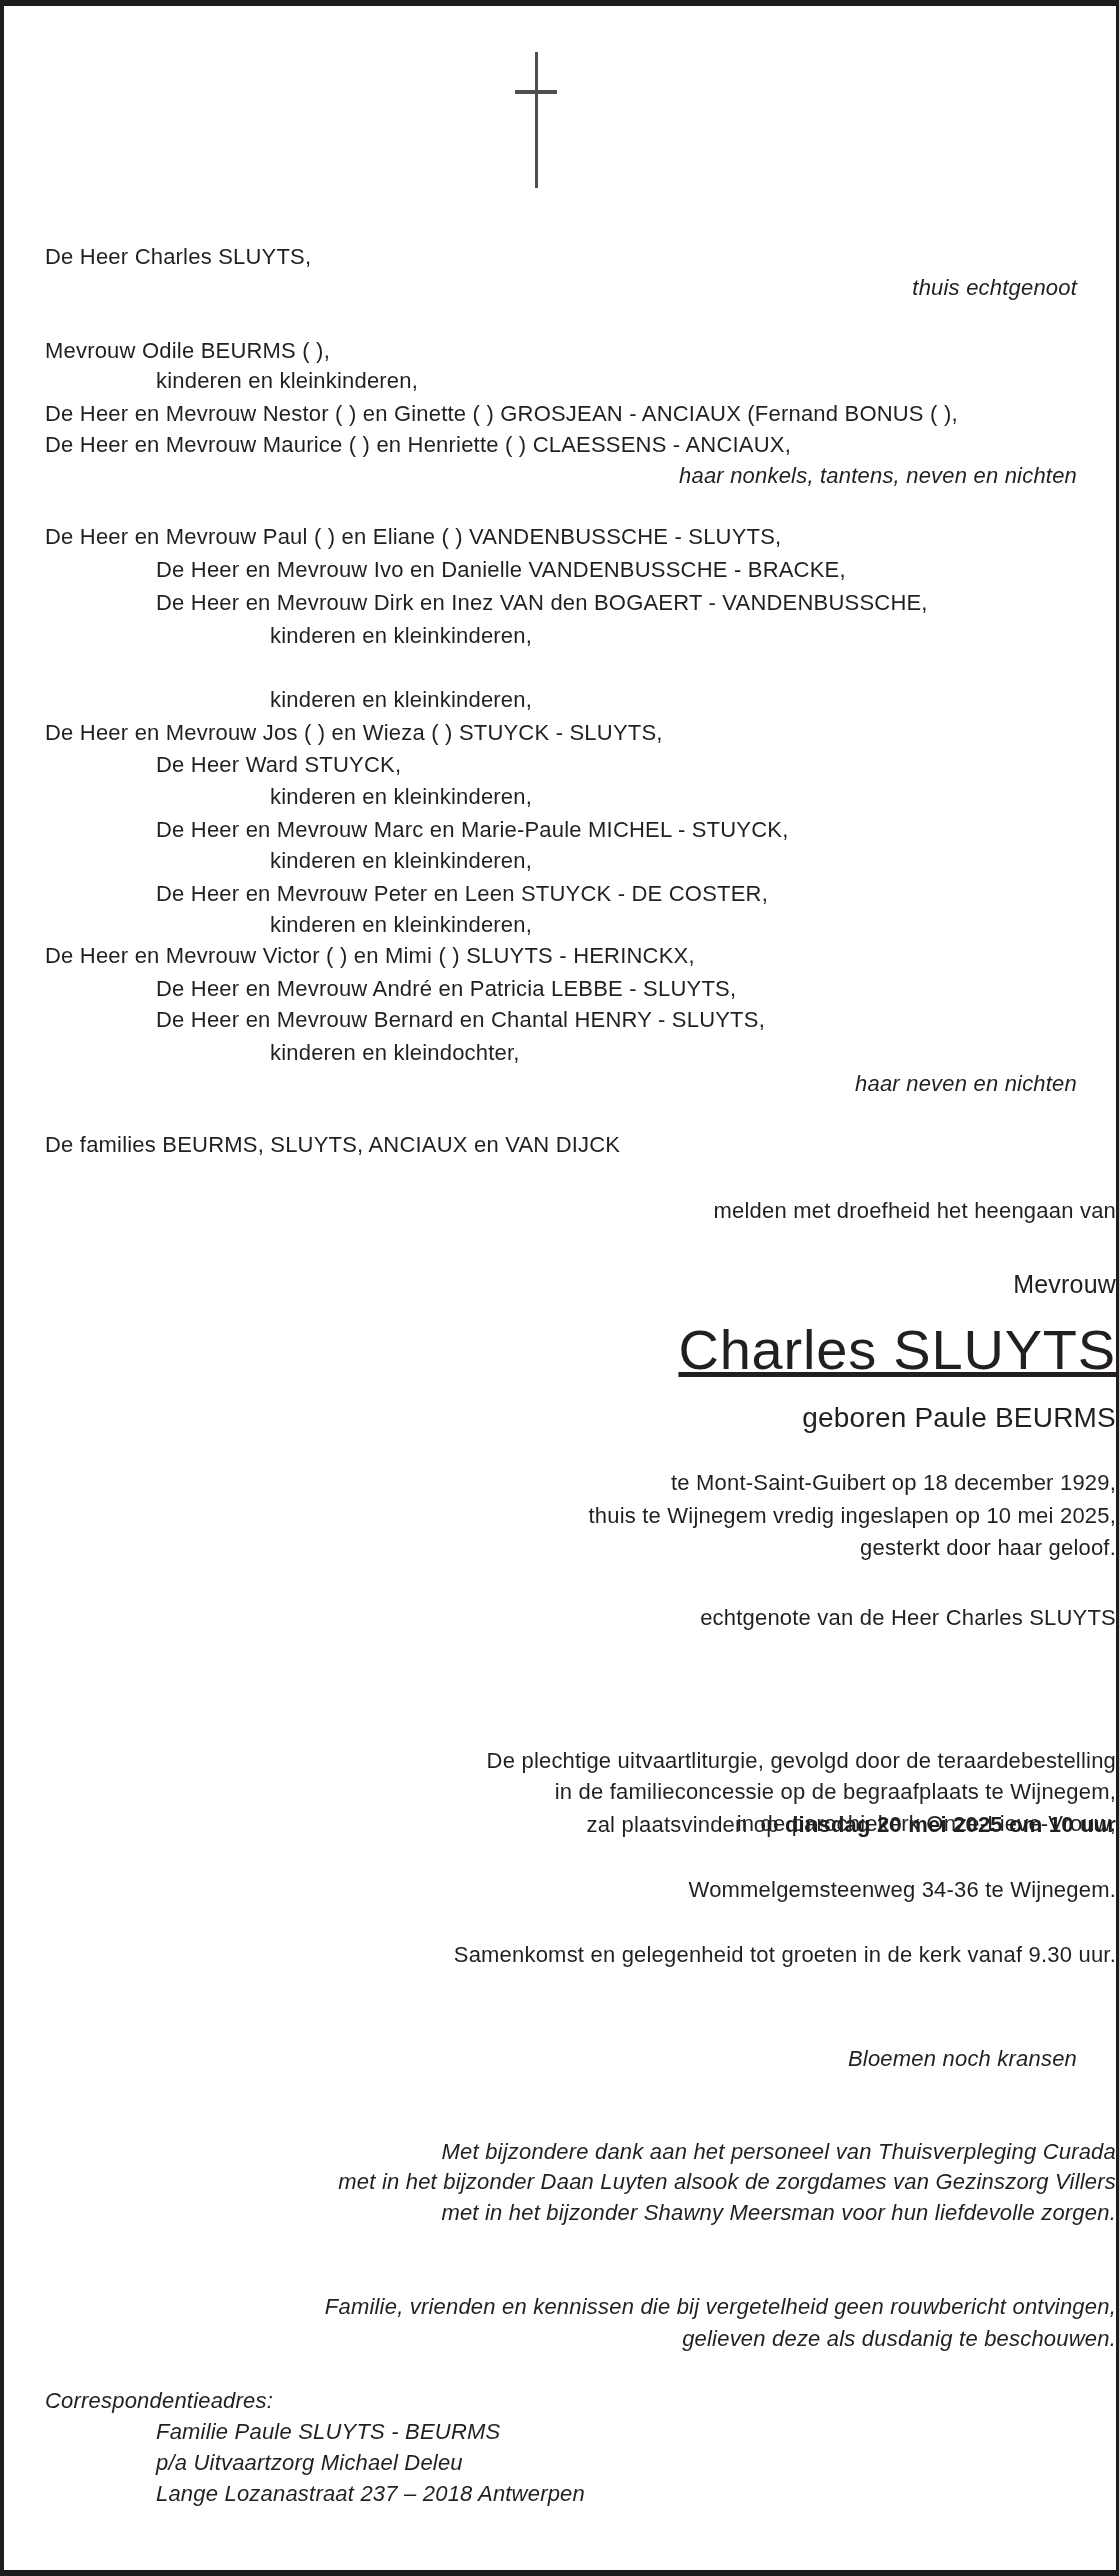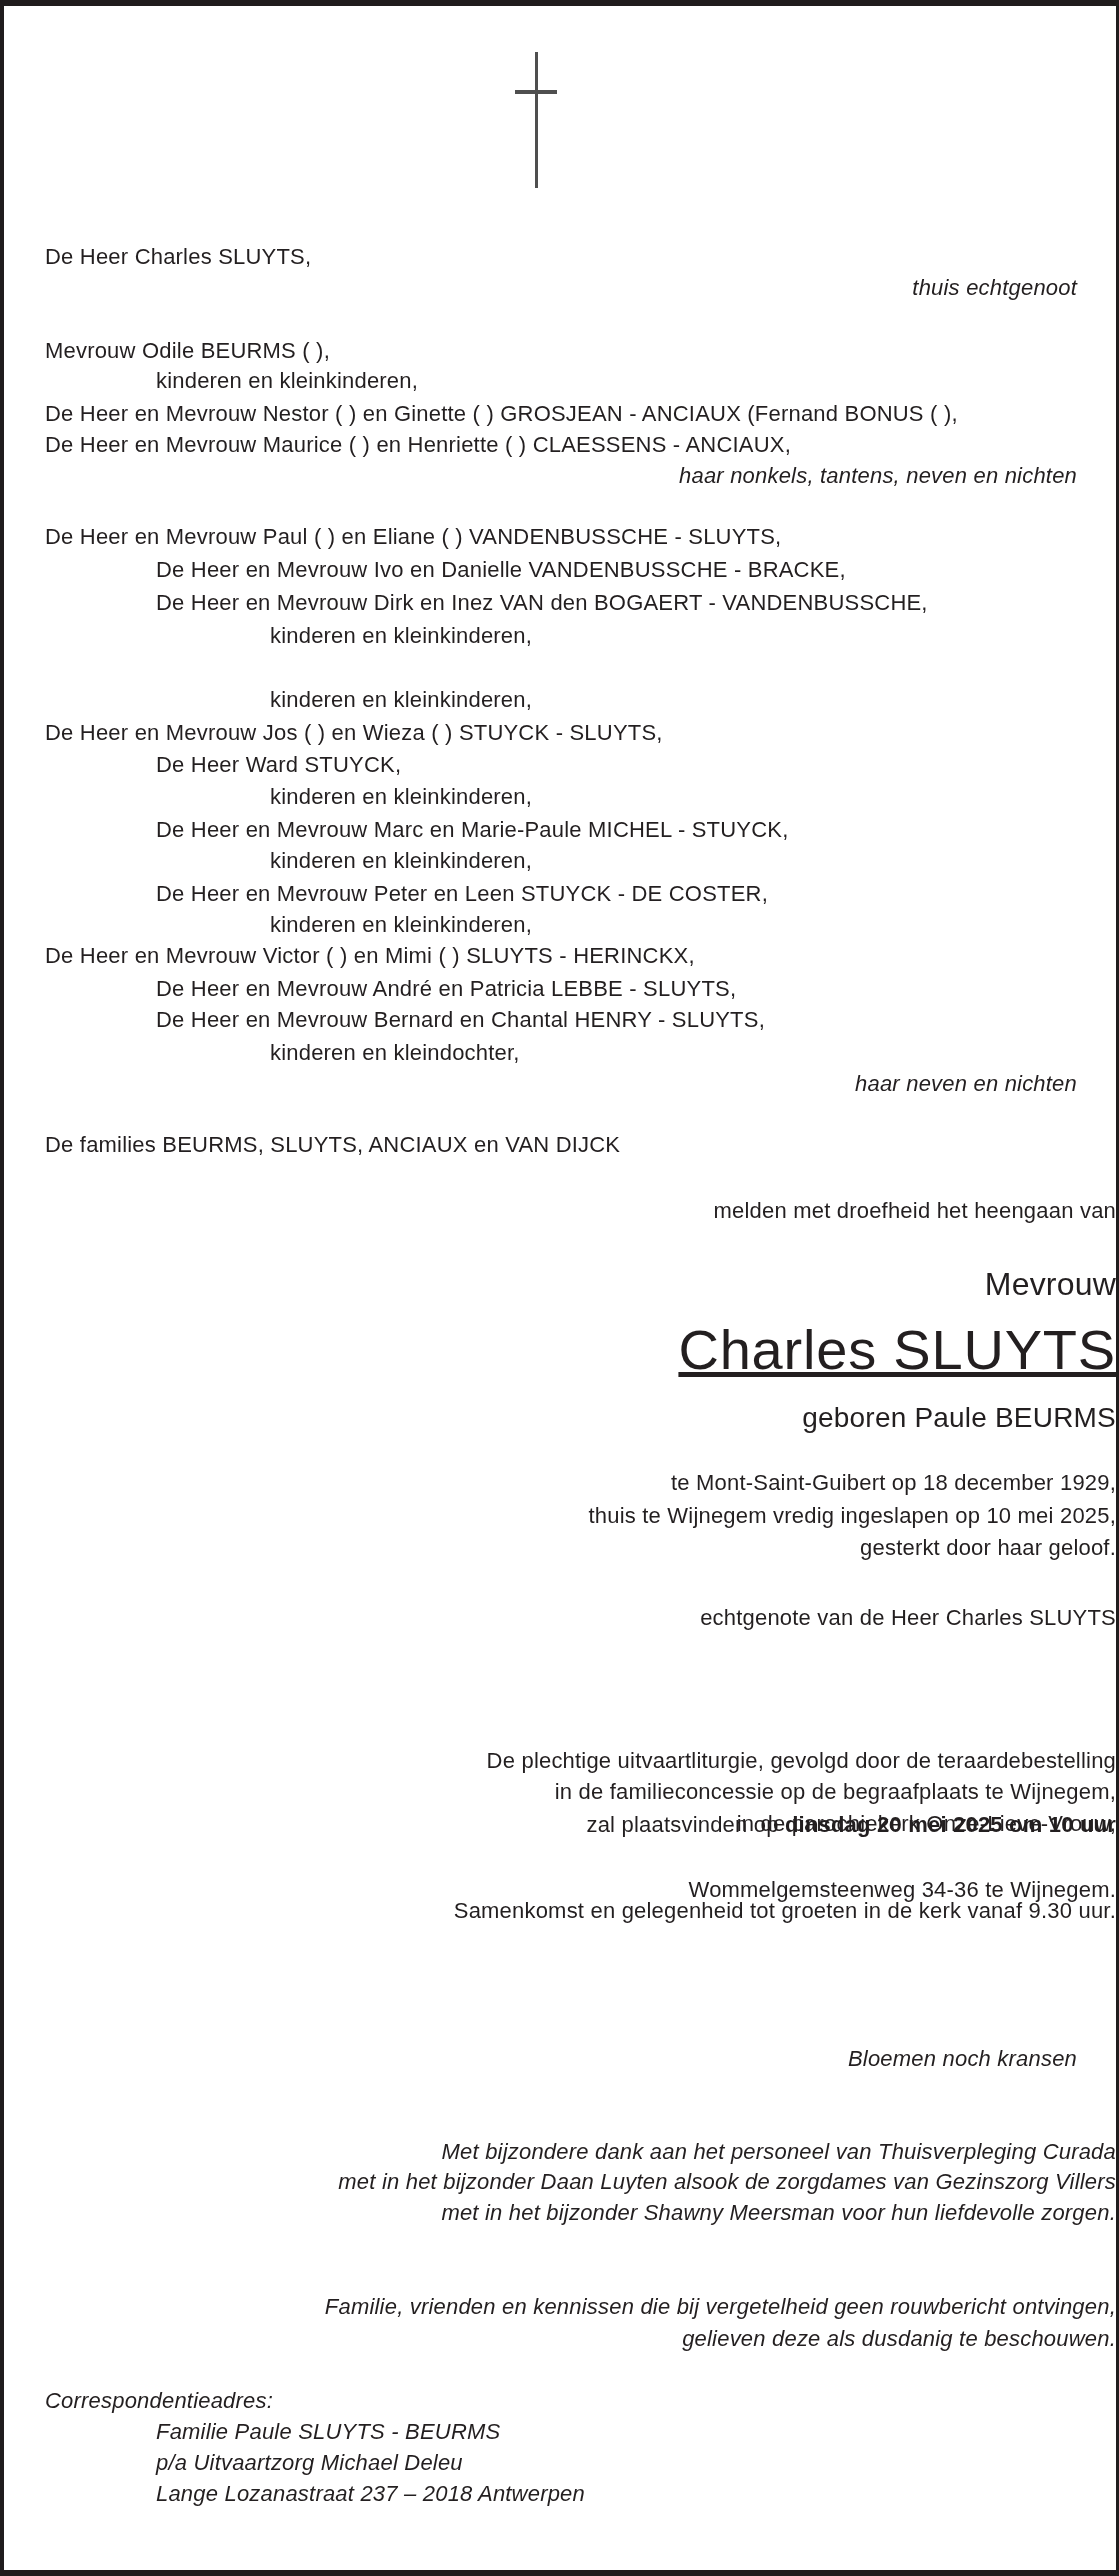--- a/index.html
+++ b/index.html
@@ -23,21 +23,21 @@
     white-space:nowrap;
     font-weight:300;
   }
   .l0{left:41px;}
   .l1{left:152px;}
   .l2{left:266px;}
   .right{right:39px;text-align:right;}
   .center{left:0;right:0;text-align:right;white-space:normal;}
   .it{font-style:italic;}
   .b{font-weight:bold;}
-  .h-mevrouw{font-size:32px;}
+  .h-mevrouw{font-size:25px;}
   .h-name{font-size:56px;line-height:63px;letter-spacing:0.8px;text-decoration:underline;}
   .h-maiden{font-size:28px;line-height:41px;}
   
   .cross{position:absolute;left:511px;top:46px;width:42px;height:136px;}
   .cross .vbar{position:absolute;left:19.6px;top:0;width:3.8px;height:136px;background:#4f4f4f;}
   .cross .hbar{position:absolute;left:0;top:38px;width:42px;height:3.8px;background:#4f4f4f;}
 </style>
 </head>
 <body>
 
@@ -87,21 +87,21 @@
   <div class="line center" style="top:1526px">gesterkt door haar geloof.</div>
 
   <div class="line center" style="top:1596px">echtgenote van de Heer Charles SLUYTS</div>
 
   <div class="line center" style="top:1739px">De plechtige uitvaartliturgie, gevolgd door de teraardebestelling</div>
   <div class="line center" style="top:1770px">in de familieconcessie op de begraafplaats te Wijnegem,</div>
   <div class="line center" style="top:1803px"><span>zal plaatsvinden op </span><span class="b">dinsdag 20 mei 2025 om 10 uur</span></div>
   <div class="line center" style="top:1802px">in de parochiekerk Onze-Lieve-Vrouw,</div>
   <div class="line center" style="top:1868px">Wommelgemsteenweg 34-36 te Wijnegem.</div>
 
-  <div class="line center" style="top:1889px">Samenkomst en gelegenheid tot groeten in de kerk vanaf 9.30 uur.</div>
+  <div class="line center" style="top:1933px">Samenkomst en gelegenheid tot groeten in de kerk vanaf 9.30 uur.</div>
 
   <div class="line right it" style="top:2037px">Bloemen noch kransen</div>
 
   <div class="line center it" style="top:2130px">Met bijzondere dank aan het personeel van Thuisverpleging Curada</div>
   <div class="line center it" style="top:2160px">met in het bijzonder Daan Luyten alsook de zorgdames van Gezinszorg Villers</div>
   <div class="line center it" style="top:2191px">met in het bijzonder Shawny Meersman voor hun liefdevolle zorgen.</div>
 
   <div class="line center it" style="top:2285px">Familie, vrienden en kennissen die bij vergetelheid geen rouwbericht ontvingen,</div>
   <div class="line center it" style="top:2317px">gelieven deze als dusdanig te beschouwen.</div>
 

